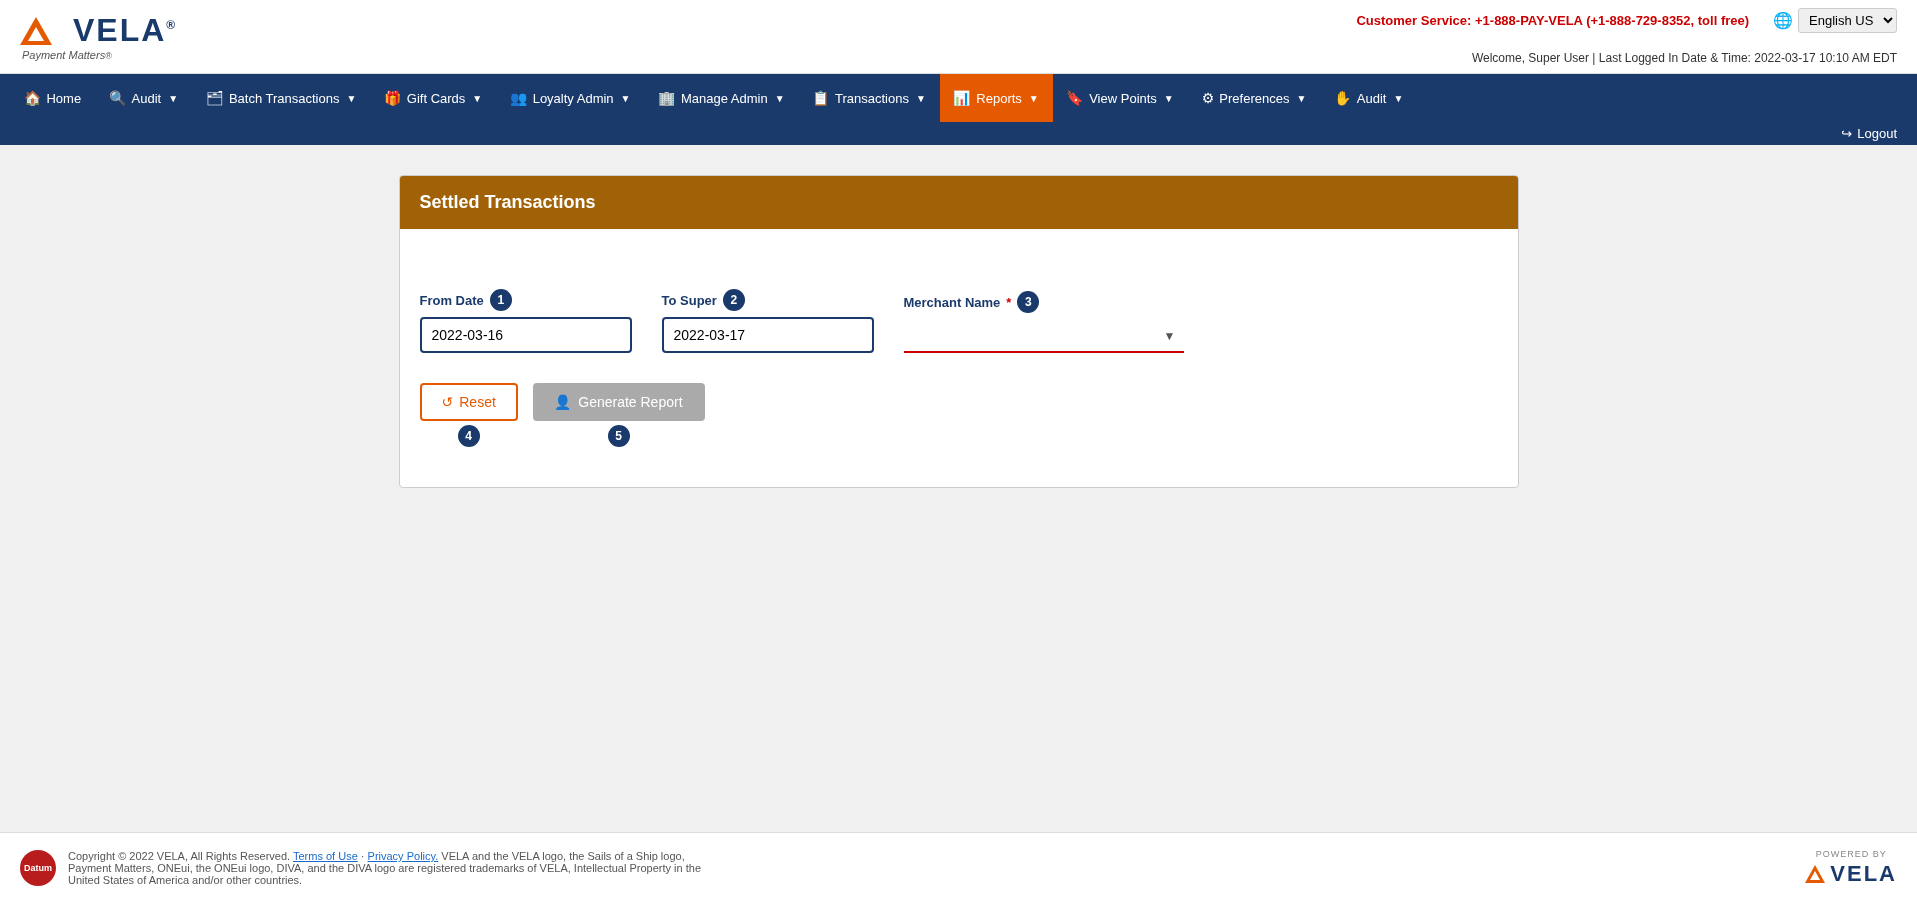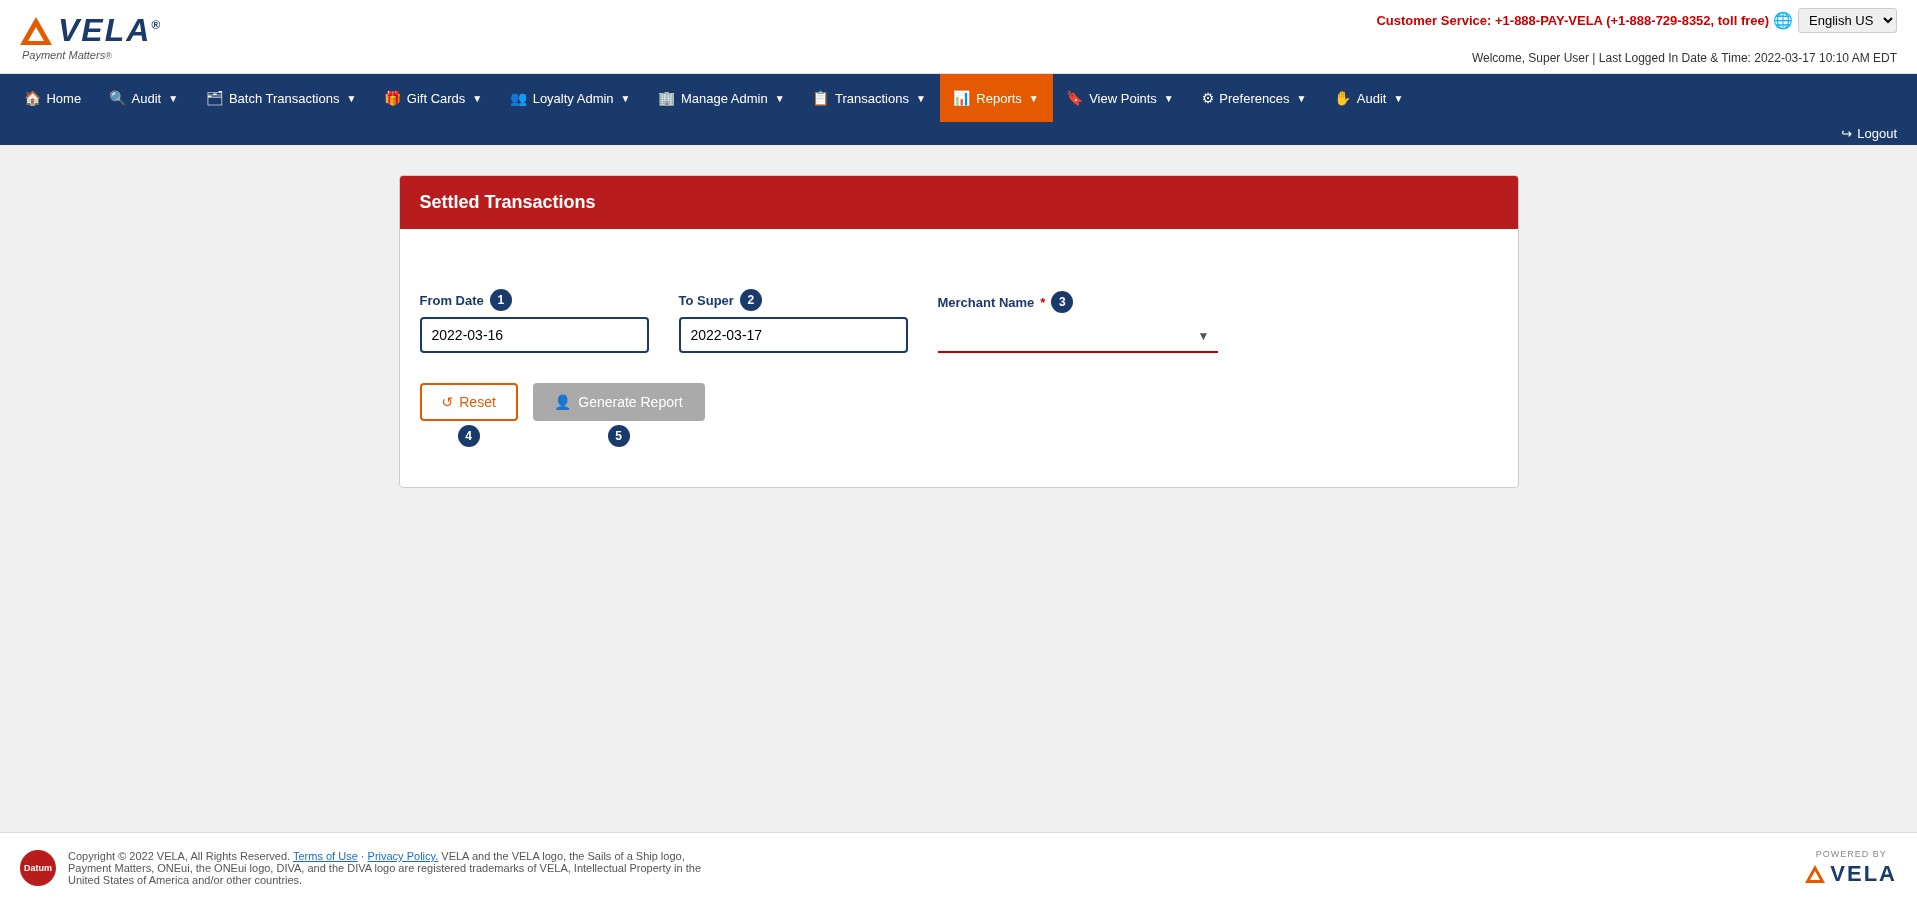--- a/index.html
+++ b/index.html
@@ -8,21 +8,21 @@
     
     .top-bar {
       background: #fff;
       padding: 8px 20px;
       display: flex;
       justify-content: space-between;
       align-items: center;
       border-bottom: 1px solid #ddd;
     }
     .logo-area { display: flex; flex-direction: column; }
-    .logo-text { display: flex; align-items: center; gap: 6px; font-style: italic; }
+    .logo-text { display: flex; align-items: center; gap: 21px; }
     .logo-triangle {
       width: 0; height: 0;
       border-left: 16px solid transparent;
       border-right: 16px solid transparent;
       border-bottom: 28px solid #e55a00;
       position: relative;
       display: inline-block;
     }
     .logo-triangle::after {
       content: '';
@@ -41,21 +41,21 @@
     .customer-service { color: #cc0000; font-size: 13px; font-weight: bold; }
     .welcome-text { font-size: 12px; color: #333; margin-top: 18px; }
     .lang-select-wrap { display: flex; align-items: center; gap: 5px; }
     .globe-icon { font-size: 16px; color: #333; }
     .lang-select {
       border: 1px solid #ccc;
       padding: 3px 6px;
       font-size: 13px;
       border-radius: 3px;
     }
-    .top-right-row { display: flex; align-items: center; justify-content: flex-end; gap: 4px; margin-bottom: 10px; }
+    .top-right-row { display: flex; align-items: center; justify-content: flex-end; gap: 24px; margin-bottom: 10px; }
 
     
     .nav-bar {
       background: #1a3a6b;
       display: flex;
       align-items: stretch;
       padding: 0 10px;
     }
     .nav-item {
       color: #fff;
@@ -100,21 +100,21 @@
 
     .card {
       background: #fff;
       border: 1px solid #ccc;
       border-radius: 4px;
       max-width: 1120px;
       margin: 0 auto;
       overflow: hidden;
     }
     .card-header {
-      background: #b91c1c;
+      background: #a16207;
       color: #fff;
       padding: 16px 20px;
       font-size: 18px;
       font-weight: bold;
     }
     .card-body { padding: 30px 20px 40px; }
 
     .form-row { display: flex; gap: 30px; align-items: flex-end; flex-wrap: wrap; }
 
     .field-group { display: flex; flex-direction: column; gap: 6px; }
@@ -140,21 +140,21 @@
       font-size: 12px;
       font-weight: bold;
       flex-shrink: 0;
     }
 
     .text-input {
       border: 2px solid #1a3a6b;
       border-radius: 4px;
       padding: 8px 10px;
       font-size: 14px;
-      width: 229px;
+      width: 212px;
       outline: none;
     }
 
     .merchant-select-wrap { position: relative; width: 280px; }
     .merchant-select {
       width: 100%;
       border: none;
       border-bottom: 2px solid #cc0000;
       padding: 8px 30px 8px 4px;
       font-size: 14px;

